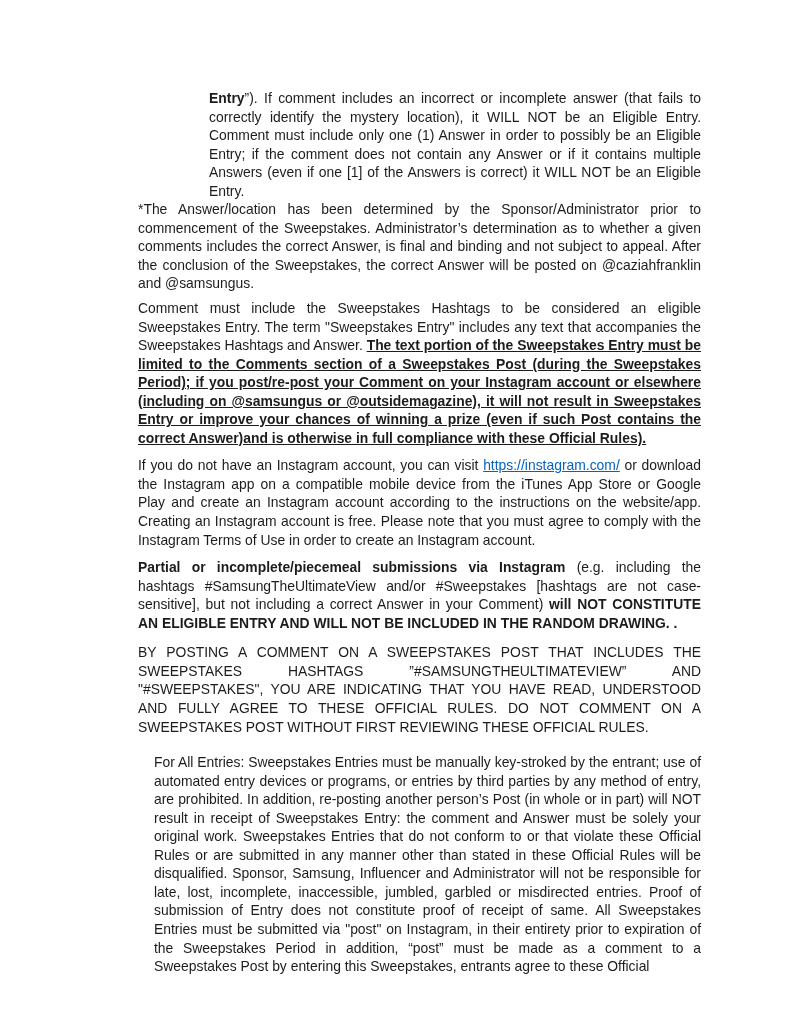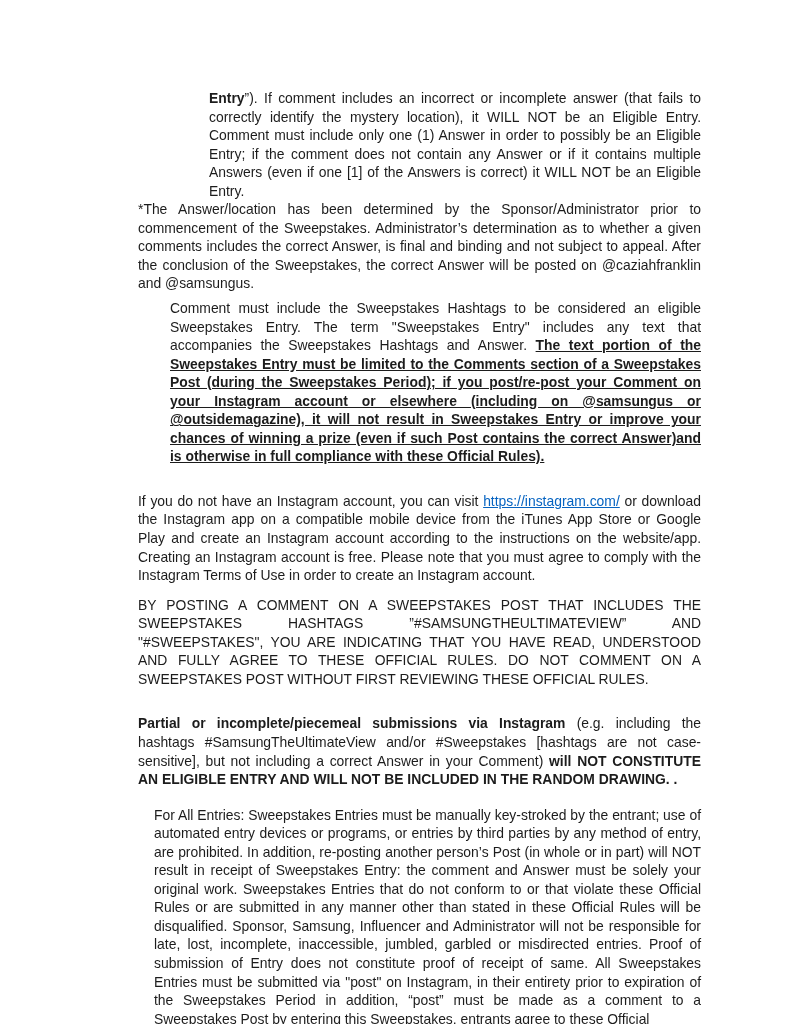--- a/index.html
+++ b/index.html
@@ -24,38 +24,38 @@
   .doc-body {
     color: #1c1c1c;
     font-size: 13.9px;
     line-height: 18.55px;
     text-align: justify;
   }
   .para {
     margin: 0;
   }
   .indent { padding-left: 71px; }
-  .gap-sm { margin-top: 6px; margin-left: 32px; }
-  .gap-md { margin-top: 26px; }
+  .gap-sm { margin-top: 6px; }
+  .gap-md { margin-top: 9px; }
   .gap-lg { margin-top: 11px; }
   .gap-xl { margin-top: 17px; margin-left: 16px; }
   .b  { font-weight: bold; }
   .bu { font-weight: bold; text-decoration: underline; }
   a.hyperlink {
     color: var(--link-color, #0563c1);
     text-decoration: underline;
     cursor: pointer;
   }
 </style>
 </head>
 <body style="background: rgb(255, 255, 255);">
 
 <div class="page">
   <div class="doc-body" style="color: rgb(28, 28, 28);">
       <p class="para indent"><span class="b">Entry</span><span>”). If comment includes an incorrect or incomplete answer (that fails to correctly identify the mystery location), it WILL NOT be an Eligible Entry.  Comment must  include only one (1) Answer in order to possibly be an Eligible Entry; if the comment does not contain any Answer or if it contains multiple Answers (even if one [1] of the Answers is correct) it WILL NOT be an Eligible Entry.</span></p>
       <p class="para"><span>*The Answer/location has been determined by the Sponsor/Administrator prior to commencement of the Sweepstakes. Administrator’s determination as to whether a given comments includes  the correct Answer, is final and binding and not subject to appeal. After the conclusion of the Sweepstakes, the correct Answer will be posted on @caziahfranklin and @samsungus.</span></p>
       <p class="para gap-sm"><span>Comment must include the Sweepstakes Hashtags to be considered an eligible Sweepstakes Entry. The term "Sweepstakes Entry" includes any text that accompanies the Sweepstakes Hashtags and Answer. </span><span class="bu">The text portion of the Sweepstakes Entry must be limited to the Comments section of a Sweepstakes Post (during the Sweepstakes Period); if you post/re-post your Comment on your Instagram account or elsewhere (including on @samsungus or @outsidemagazine), it will not result in Sweepstakes Entry or improve your chances of winning a prize (even if such Post contains the correct Answer)and is otherwise in full compliance with  these Official Rules).</span></p>
       <p class="para gap-md"><span>If you do not have an Instagram account, you can visit </span><a class="hyperlink" href="#">https://instagram.com/</a><span> or download the Instagram app on a compatible mobile device from the iTunes App Store or Google Play and create an Instagram account according to the instructions on the website/app. Creating an Instagram account is free. Please note that you must agree to comply with the Instagram Terms of Use in order to create an Instagram account.</span></p>
+      <p class="para gap-md"><span class="b">Partial or incomplete/piecemeal submissions via  Instagram </span><span>(e.g. including the hashtags #SamsungTheUltimateView and/or #Sweepstakes [hashtags are not case-sensitive], but not including a correct Answer in your Comment) </span><span class="b">will NOT CONSTITUTE AN ELIGIBLE ENTRY AND WILL NOT BE INCLUDED IN THE RANDOM DRAWING. .</span></p>
       <p class="para gap-lg"><span>BY POSTING  A COMMENT  ON  A  SWEEPSTAKES  POST THAT  INCLUDES THE  SWEEPSTAKES HASHTAGS ”#SAMSUNGTHEULTIMATEVIEW” AND "#SWEEPSTAKES", YOU ARE INDICATING THAT YOU HAVE READ, UNDERSTOOD AND FULLY AGREE TO THESE OFFICIAL RULES. DO NOT COMMENT ON A SWEEPSTAKES POST WITHOUT FIRST REVIEWING THESE OFFICIAL RULES.</span></p>
-      <p class="para gap-md"><span class="b">Partial or incomplete/piecemeal submissions via  Instagram </span><span>(e.g. including the hashtags #SamsungTheUltimateView and/or #Sweepstakes [hashtags are not case-sensitive], but not including a correct Answer in your Comment) </span><span class="b">will NOT CONSTITUTE AN ELIGIBLE ENTRY AND WILL NOT BE INCLUDED IN THE RANDOM DRAWING. .</span></p>
       <p class="para gap-xl"><span>For All Entries: Sweepstakes Entries must be manually key-stroked by the entrant; use of automated entry devices or programs, or entries by third parties by any method of entry, are prohibited. In addition, re-posting another person’s Post (in whole or in part) will NOT result in receipt of Sweepstakes Entry: the comment and Answer must be solely your original work. Sweepstakes Entries that do not conform to or that violate these Official Rules or are submitted in any manner other than stated in these Official Rules will be disqualified. Sponsor, Samsung, Influencer and Administrator will not be responsible for late, lost, incomplete, inaccessible, jumbled, garbled or misdirected entries. Proof of submission of Entry does not constitute proof of receipt of same. All Sweepstakes Entries must be submitted via "post" on Instagram, in their entirety prior to expiration of the Sweepstakes Period in addition,  “post” must be made as a comment to a Sweepstakes Post by entering this Sweepstakes, entrants agree to these Official</span></p>
     </div>
 </div>
 
 </body></html>

